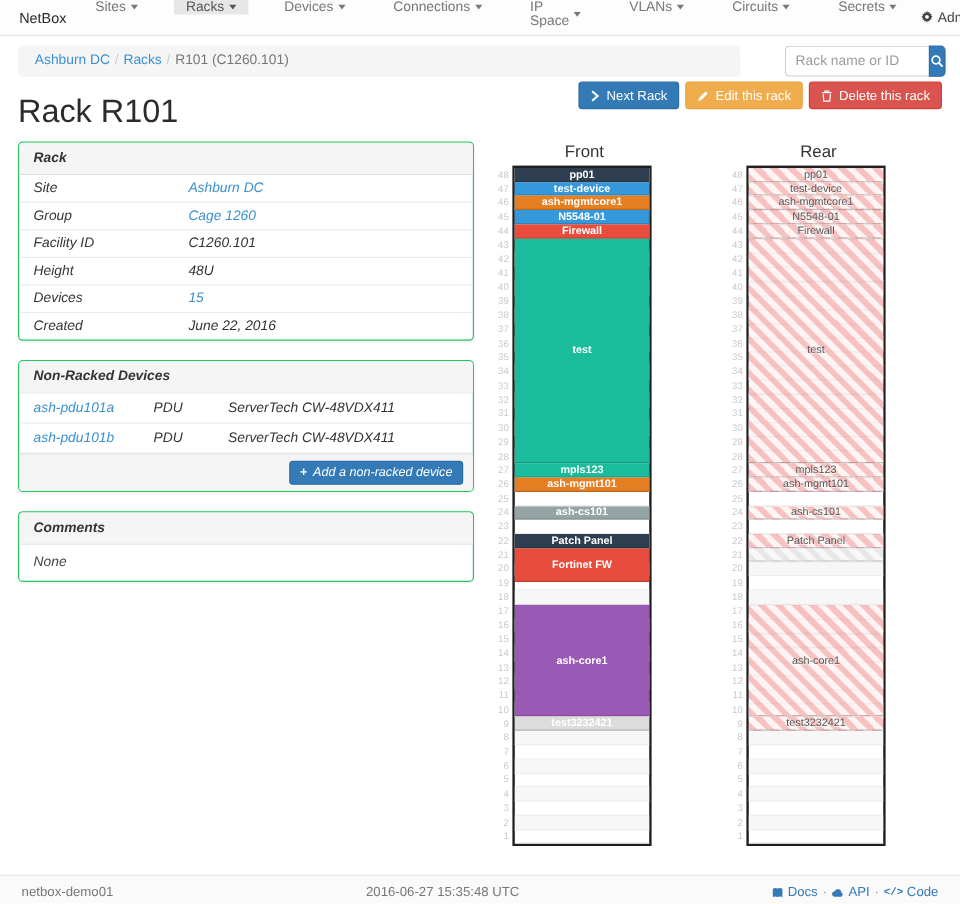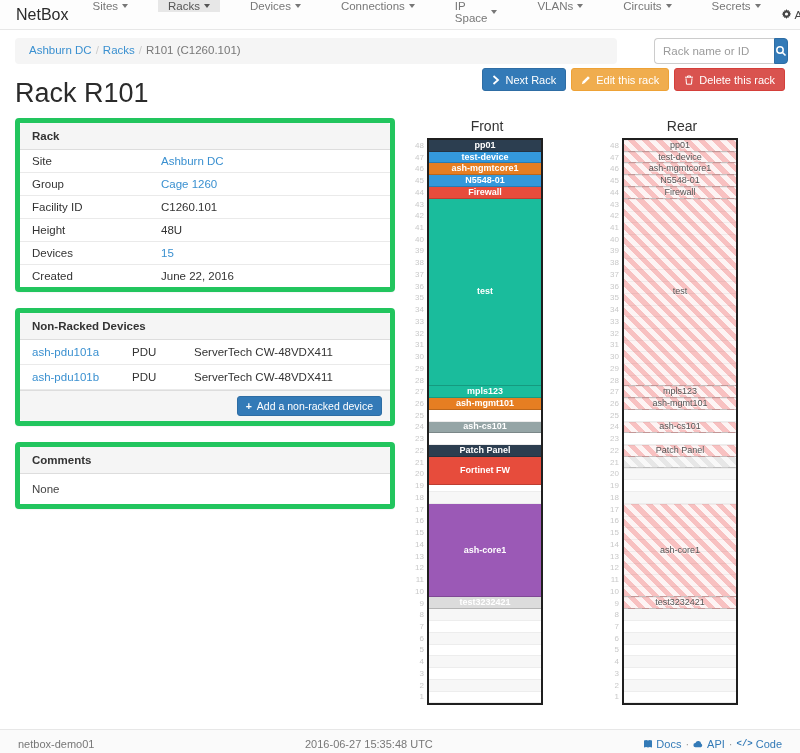--- a/index.html
+++ b/index.html
@@ -5,21 +5,21 @@
   * { box-sizing: border-box; }
   html,body { margin:0; padding:0; }
   body {
     width:800px; height:753px; background:#fff;
     font-family:"Liberation Sans", sans-serif; color:#333; overflow:hidden;
   }
   a { color:#3a90d0; text-decoration:none; }
 
   
   .navbar { height:30px; display:flex; align-items:stretch; background:#fdfdfd; border-bottom:1px solid #e7e7e7; }
-  .brand { font-size:16px; color:#2b2b2b; padding:0 14px 0 16px; display:flex; align-items:center; }
+  .brand { font-size:12px; color:#2b2b2b; padding:0 14px 0 16px; display:flex; align-items:center; }
   .nav-items { display:flex; align-items:flex-start;gap:20px; }
   .nav-item { font-size:11.5px; color:#777; padding:0 10px; display:flex; align-items:center; gap:4px; cursor:pointer; }
   .nav-item.active { background:#e7e7e7; color:#555; }
   .caret { width:0; height:0; border-left:3.5px solid transparent; border-right:3.5px solid transparent; border-top:4px solid currentColor; display:inline-block; }
   .nav-right { margin-left:auto; display:flex; align-items:stretch; }
   .nav-right .nav-item { color:#444; gap:3px; }
 
   
   .crumb-row { display:flex; margin:8px 15px 0 15px; align-items:flex-start; }
   .breadcrumb { flex:1; background:#f5f5f5; border-radius:4px; padding:6px 14px; font-size:11.5px; color:#777; margin-right:16px; height:26px; }
@@ -36,21 +36,21 @@
   .action-btns { position:absolute; right:0; top:0; display:flex; gap:5px; }
   .btn { display:inline-flex; align-items:center; gap:5px; border-radius:3px; color:#fff; font-size:11px; padding:4px 9px; cursor:pointer; border:1px solid transparent; height:23px; }
   .btn-primary { background:#337ab7; border-color:#2e6da4; }
   .btn-warning { background:#f0ad4e; border-color:#eea236; }
   .btn-danger  { background:#d9534f; border-color:#d43f3a; }
 
   
   .main-row { display:flex; margin:4px 15px 0 15px; align-items:flex-start; }
   .left-col { width:380px; flex:none; }
 
-  .panel { border:5px solid #22c55e; border-radius:4px; margin-bottom:16px; background:#fff; box-shadow:0 1px 1px rgba(0,0,0,0.04); }
+  .panel { border:1px solid #22c55e; border-radius:4px; margin-bottom:16px; background:#fff; box-shadow:0 1px 1px rgba(0,0,0,0.04);font-style:italic; }
   .panel-heading { background:#f5f5f5; padding:7px 12px; font-weight:bold; font-size:11.5px; color:#333; border-bottom:1px solid #ddd; border-radius:3px 3px 0 0; }
   .panel-body { padding:9px 12px; font-size:11.5px; color:#444; }
   .trow { display:flex; border-bottom:1px solid #eaeaea; font-size:11.5px; }
   .trow:last-child { border-bottom:none; }
   .tlabel { width:135px; flex:none; padding:5px 12px; }
   .tvalue { flex:1; padding:5px 6px; }
   .nr-row { display:flex; border-bottom:1px solid #eaeaea; font-size:11.5px; }
   .nr-name { width:110px; flex:none; padding:6px 12px; }
   .nr-role { width:62px; flex:none; padding:6px 2px; }
   .nr-model { flex:1; padding:6px 2px; }

